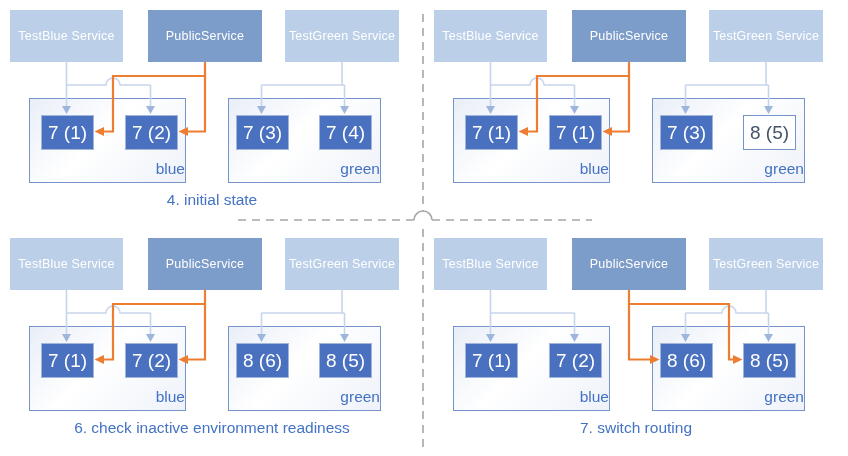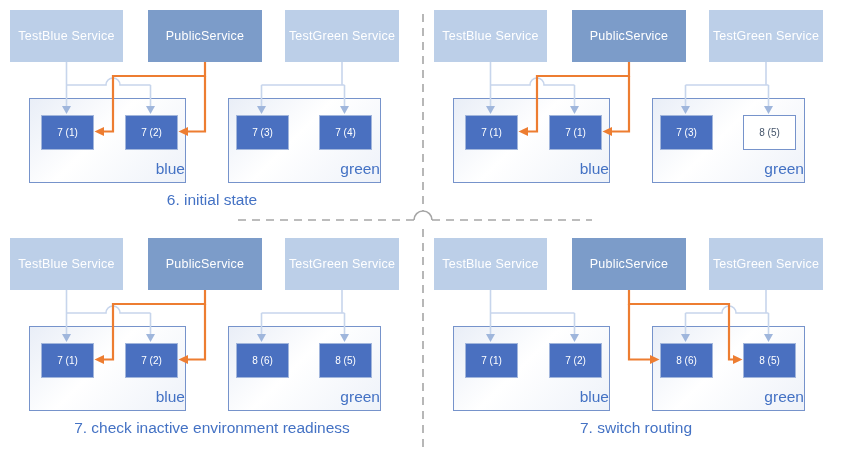--- a/index.html
+++ b/index.html
@@ -38,21 +38,21 @@
   .env-blue{left:29px;width:157px}
   .env-green{left:228px;width:153px}
   .env-label{
     position:absolute;bottom:4px;left:0;right:0;text-align:right;
     color:var(--caption-text,#4472C4);font-size:15.5px;
   }
   .pod{
     position:absolute;top:16px;width:53px;height:35px;box-sizing:border-box;
     display:flex;align-items:center;justify-content:center;
     background:var(--pod-fill,#4A70C0);border:1px solid var(--pod-border,#A2B6DC);
-    color:#fff;font-size:10px;
+    color:#fff;font-size:19px;
   }
   .pod[data-pod-style="outlined"]{
     background:#fff;border:1px solid var(--env-border,#7693CB);
     color:var(--outlined-pod-text,#44546A);
   }
   .pod-b1{left:11px}
   .pod-b2{left:95px}
   .pod-g1{left:7px}
   .pod-g2{left:90px}
 
@@ -120,21 +120,21 @@
     </div>
     <div class="env env-green">
       <div class="pod pod-g1" data-pod-style="filled">
         <span class="pl">7 (3)</span>
       </div>
       <div class="pod pod-g2" data-pod-style="filled">
         <span class="pl">7 (4)</span>
       </div>
       <div class="env-label">green</div>
     </div>
-    <div class="caption">6. initial state</div>
+    <div class="caption">4. initial state</div>
   </section>
 
   <section class="panel" id="panel-2">
     <svg class="connectors" width="424" height="228" viewBox="0 0 424 228" aria-hidden="true">
       <g class="lb">
         <path d="M66.5 62 V85"></path>
         <path d="M66.5 85 H106 A7 7 0 0 1 120 85 H150.5"></path>
         <path d="M66.5 85 V107"></path>
         <path d="M150.5 85 V107"></path>
         <path d="M342 62 V85"></path>
@@ -239,21 +239,21 @@
     </div>
     <div class="env env-green">
       <div class="pod pod-g1" data-pod-style="filled">
         <span class="pl">8 (6)</span>
       </div>
       <div class="pod pod-g2" data-pod-style="filled">
         <span class="pl">8 (5)</span>
       </div>
       <div class="env-label">green</div>
     </div>
-    <div class="caption">7. check inactive environment readiness</div>
+    <div class="caption">6. check inactive environment readiness</div>
   </section>
 
   <section class="panel" id="panel-4">
     <svg class="connectors" width="424" height="228" viewBox="0 0 424 228" aria-hidden="true">
       <g class="lb">
         <path d="M66.5 62 V85"></path>
         <path d="M66.5 85 H150.5"></path>
         <path d="M66.5 85 V107"></path>
         <path d="M150.5 85 V107"></path>
         <path d="M342 62 V85"></path>

